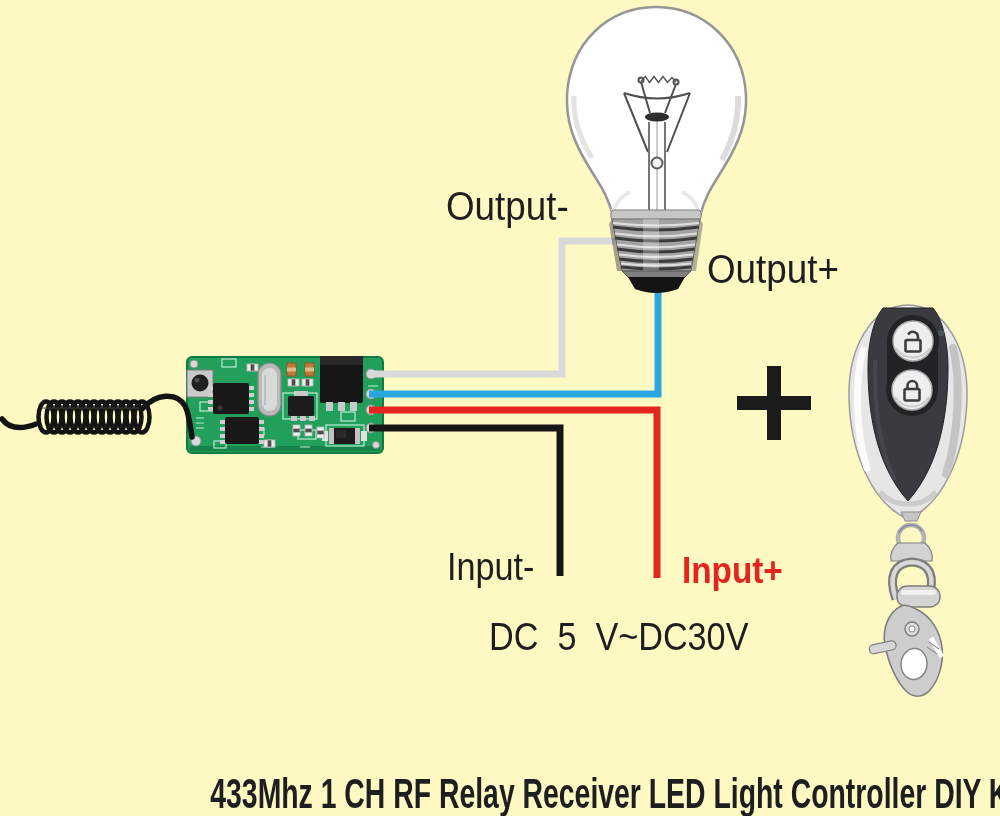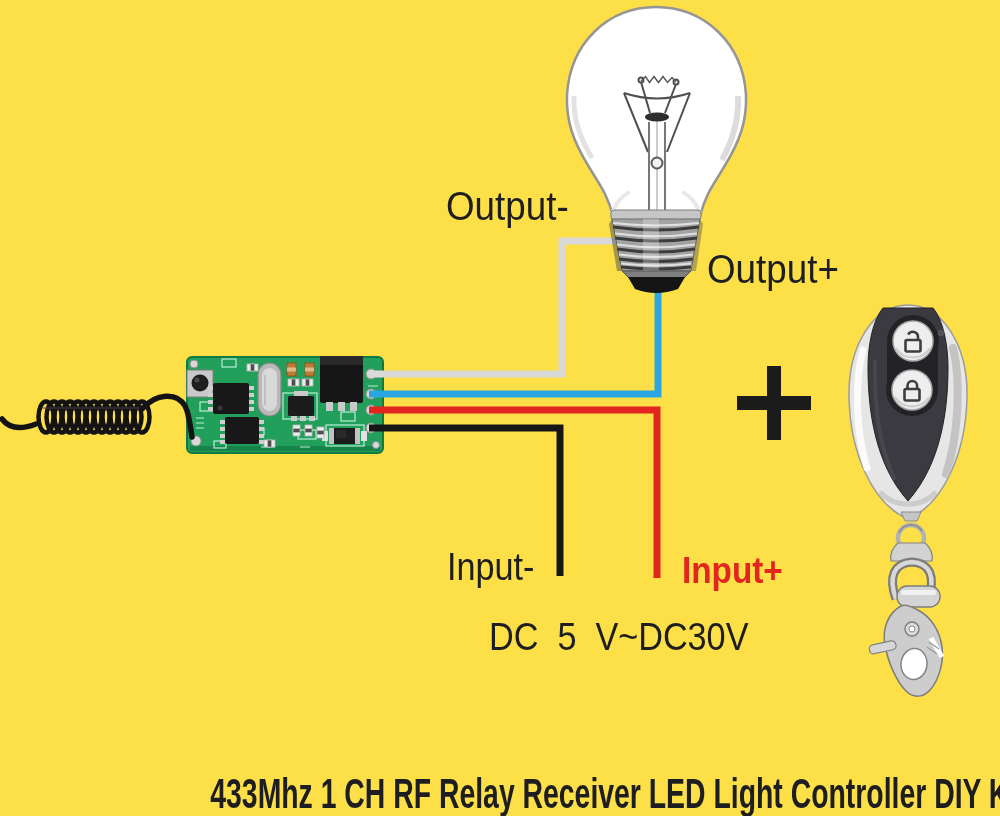--- a/index.html
+++ b/index.html
@@ -1,16 +1,16 @@
 <!DOCTYPE html>
 <html style="--text-black: #1e1e20; --wire-output-minus: #d9d9d9; --wire-output-plus: #2aa7e2; --wire-input-plus: #e2251f; --wire-input-minus: #161616; --pcb-green: #22a05b;"><head>
 <meta charset="utf-8">
 <style>
   html,body{margin:0;padding:0;background:#fff;}
-  .stage{position:relative;width:1000px;height:816px;background:#fde047;overflow:hidden;
+  .stage{position:relative;width:1000px;height:816px;background:#fef9c3;overflow:hidden;
          font-family:"Liberation Sans", sans-serif;}
   .art{position:absolute;left:0;top:0;}
   .lbl{position:absolute;color:var(--text-black,#1e1e20);white-space:pre;line-height:1;
        transform-origin:left top;}
   .lbl-output-minus{left:446px;top:186px;font-size:40px;transform:scaleX(.92);}
   .lbl-output-plus{left:707px;top:249px;font-size:40px;transform:scaleX(.92);}
   .lbl-input-minus{left:447px;top:548px;font-size:38px;transform:scaleX(.9);}
   .lbl-input-plus{left:682px;top:552px;font-size:37px;font-weight:600;
                   color:var(--wire-input-plus,#e2251f);transform:scaleX(.9);}
   .lbl-voltage{left:489px;top:618px;font-size:38px;font-weight:500;transform:scaleX(.9);}

